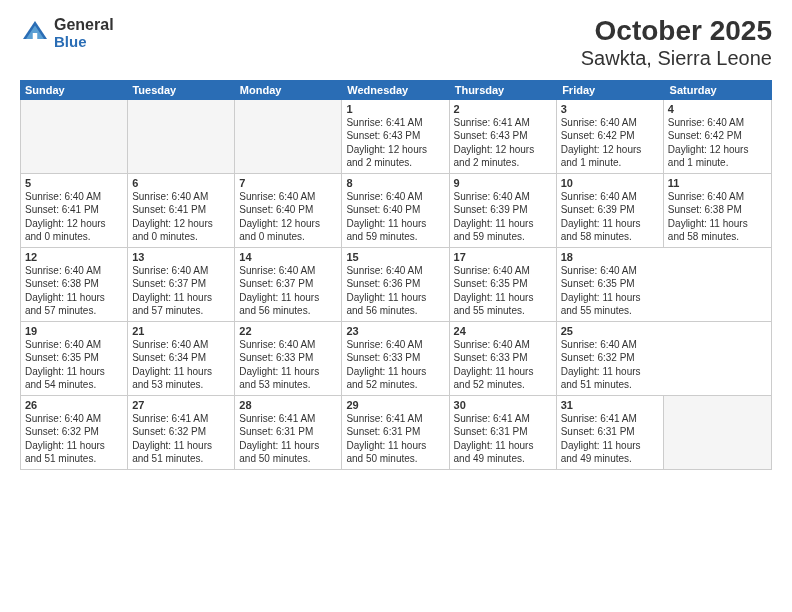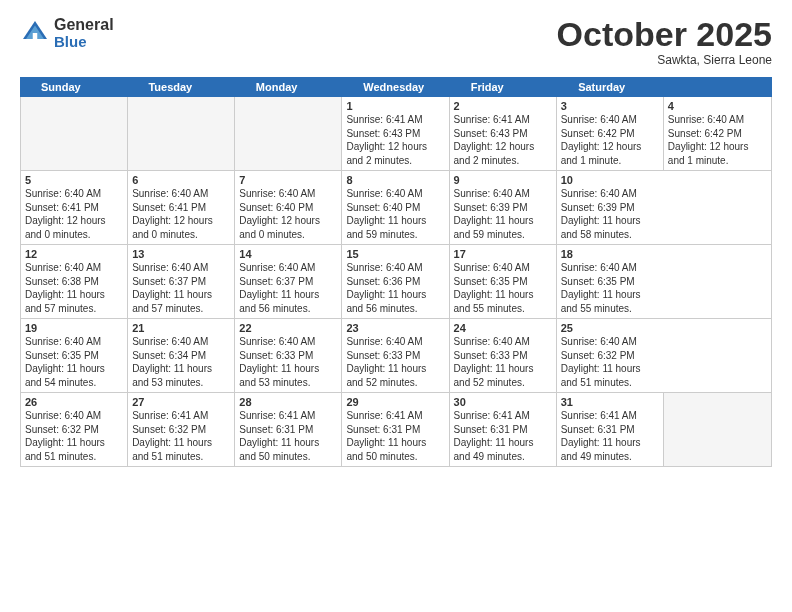--- a/index.html
+++ b/index.html
@@ -45,44 +45,44 @@
       color: #2a6db5;
     }
     .logo-icon {
       width: 30px;
       height: 30px;
     }
     .title-block {
       text-align: right;
     }
     .month-title {
-      font-size: 34px;
+      font-size: 28px;
       font-weight: bold;
       color: #333;
       line-height: 1.1;
     }
     .location-title {
-      font-size: 12px;
+      font-size: 20px;
       color: #333;
     }
     .calendar {
       flex: 1;
       display: flex;
       flex-direction: column;
     }
     .cal-header {
       display: grid;
       grid-template-columns: repeat(7, 1fr);
       background: #2a6db5;
     }
     .cal-header-cell {
       color: #fff;
       font-size: 11px;
       font-weight: bold;
-      padding: 4px 21px;
+      padding: 4px 5px;
       text-align: left;
     }
     .cal-body {
       flex: 1;
       display: flex;
       flex-direction: column;
     }
     .cal-row {
       display: grid;
       grid-template-columns: repeat(7, 1fr);
@@ -144,20 +144,21 @@
       <div class="location-title">Sawkta, Sierra Leone</div>
     </div>
   </div>
 
   <div class="calendar">
     <div class="cal-header">
     <div class="cal-header-cell">Sunday</div>
         <div class="cal-header-cell">Tuesday</div>
         <div class="cal-header-cell">Monday</div>
         <div class="cal-header-cell">Wednesday</div>
+        <div class="cal-header-cell">Thursday</div>
         <div class="cal-header-cell">Friday</div>
         <div class="cal-header-cell">Saturday</div>
       </div>
     <div class="cal-outer">
       <div class="cal-body">
       <div class="cal-row">
             <div class="cal-cell empty"></div>
             <div class="cal-cell empty"></div>
             <div class="cal-cell empty"></div>
             <div class="cal-cell">
@@ -225,20 +226,27 @@
 Daylight: 11 hours
 and 59 minutes.</div>
             </div>
             <div class="cal-cell">
               <span class="day-num">10</span>
               <div class="day-info">Sunrise: 6:40 AM
 Sunset: 6:39 PM
 Daylight: 11 hours
 and 58 minutes.</div>
             </div>
+            <div class="cal-cell">
+              <span class="day-num">11</span>
+              <div class="day-info">Sunrise: 6:40 AM
+Sunset: 6:38 PM
+Daylight: 11 hours
+and 58 minutes.</div>
+            </div>
           </div>
           <div class="cal-row">
             <div class="cal-cell">
               <span class="day-num">12</span>
               <div class="day-info">Sunrise: 6:40 AM
 Sunset: 6:38 PM
 Daylight: 11 hours
 and 57 minutes.</div>
             </div>
             <div class="cal-cell">

